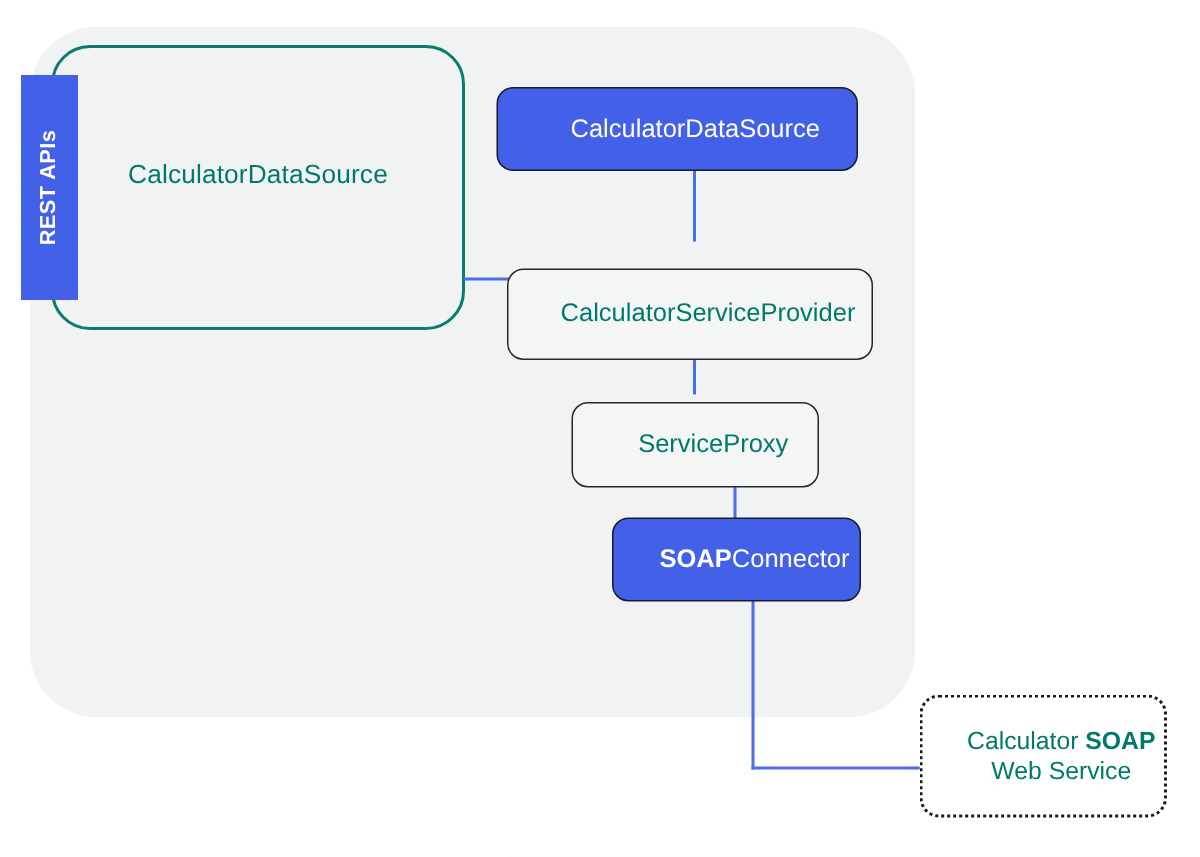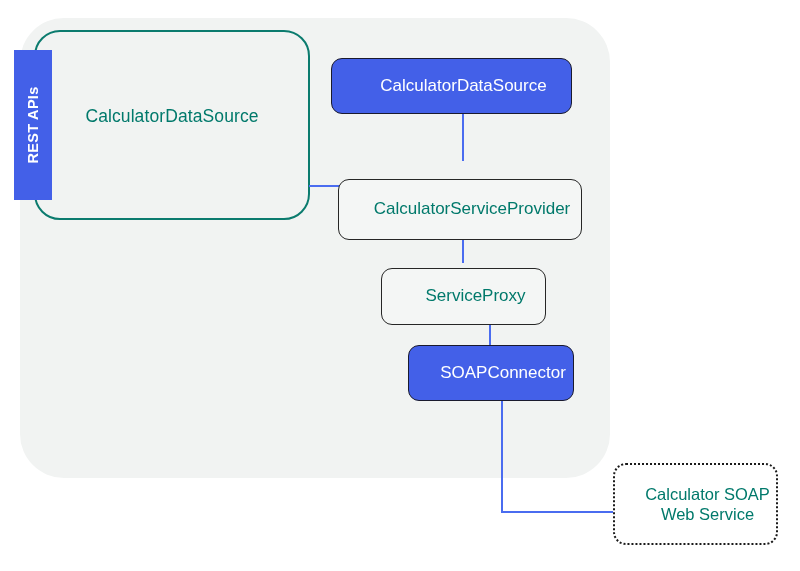--- a/index.html
+++ b/index.html
@@ -95,21 +95,21 @@
     font-size: 17px;
   }
   .node-dotted {
     background: #ffffff;
     border: 2.2px dotted #1a1a1a;
     border-radius: 13px;
     color: #00796b;
     font-size: 16.5px;
     font-weight: 500;
   }
-  .node b { font-weight: 400; }
+  .node b { font-weight: 700; }
   
   #node-datasource      { left: 331px; top: 58px;  width: 241px; height: 56px; }
   #node-serviceprovider { left: 338px; top: 160px; width: 244px; height: 61px; margin-top: 19px; }
   #node-serviceproxy    { left: 381px; top: 268px; width: 165px; height: 57px; }
   #node-soapconnector   { left: 408px; top: 345px; width: 166px; height: 56px; }
   #node-webservice      { left: 613px; top: 463px; width: 165px; height: 82px; }
   
   .conn {
     position: absolute;
     background: #4a6cf0;

